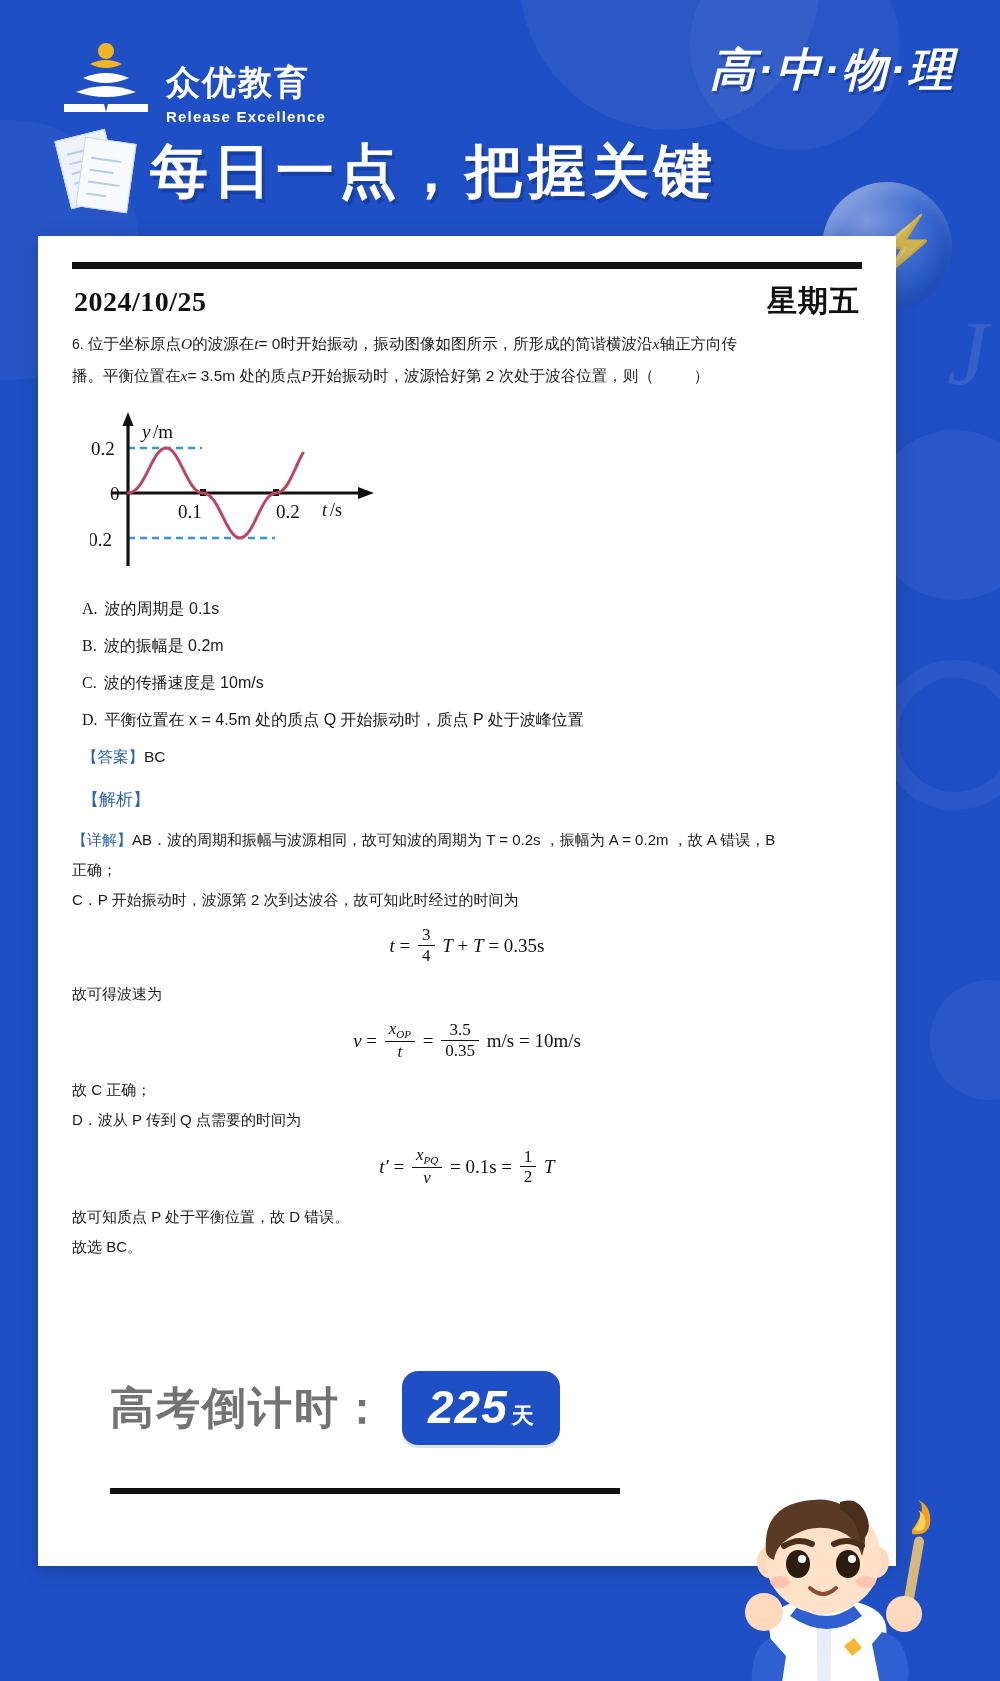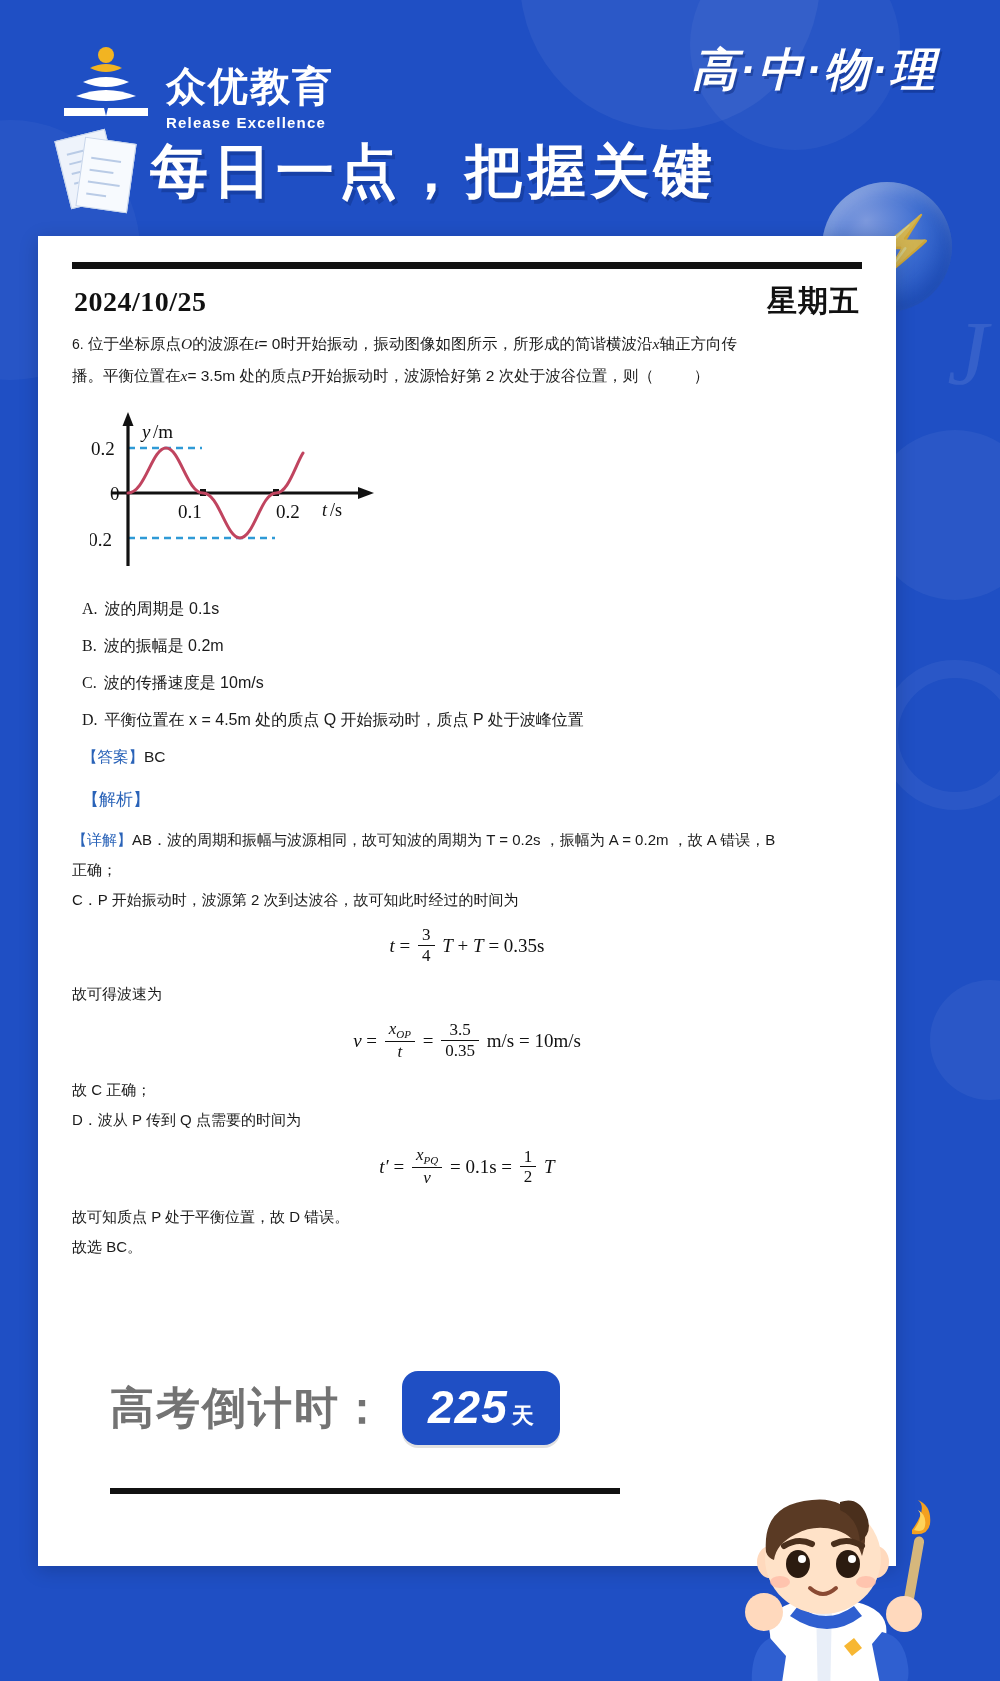--- a/index.html
+++ b/index.html
@@ -31,25 +31,25 @@
 
   
   .edge-j { position:absolute; right:12px; top:300px; font-size:92px; color:rgba(255,255,255,.10);
             font-family:"Liberation Serif", serif; font-style:italic; }
 
   
   .header { position:relative; height:232px; }
   .logo-wrap { position:absolute; left:60px; top:36px; display:flex; align-items:center; gap:14px; }
   .logo-mark { width:92px; height:76px; position:relative; }
   .logo-text { color:#fff; }
-  .logo-cn { font-family:"Liberation Sans", sans-serif; font-weight:bold; font-size:40px; letter-spacing:2px; line-height:1.05;margin-top:29px; }
+  .logo-cn { font-family:"Liberation Sans", sans-serif; font-weight:bold; font-size:34px; letter-spacing:2px; line-height:1.05;margin-top:29px; }
   .logo-en { font-family:"Liberation Sans", sans-serif; font-weight:bold; font-size:15px; letter-spacing:1.2px; margin-top:7px; }
 
   .subject {
-    position:absolute; right:62px; top:40px; color:#fff;
+    position:absolute; right:44px; top:40px; color:#fff;
     font-family:"Liberation Sans", sans-serif; font-weight:bold;
     font-size:45px; letter-spacing:3px; font-style:italic;
     text-shadow:2px 3px 0 rgba(10,40,120,.45);
   }
 
   .slogan-row { position:absolute; left:60px; top:128px; display:flex; align-items:center; }
   .papers { width:84px; height:86px; position:relative; margin-right:6px; }
   .paper { position:absolute; background:#eef3fb; border:1px solid #c6d4ea; }
   .paper1 { width:52px; height:70px; left:2px;  top:6px;  transform:rotate(-14deg); }
   .paper2 { width:52px; height:70px; left:20px; top:12px; transform:rotate(8deg); background:#f7fafe; }

